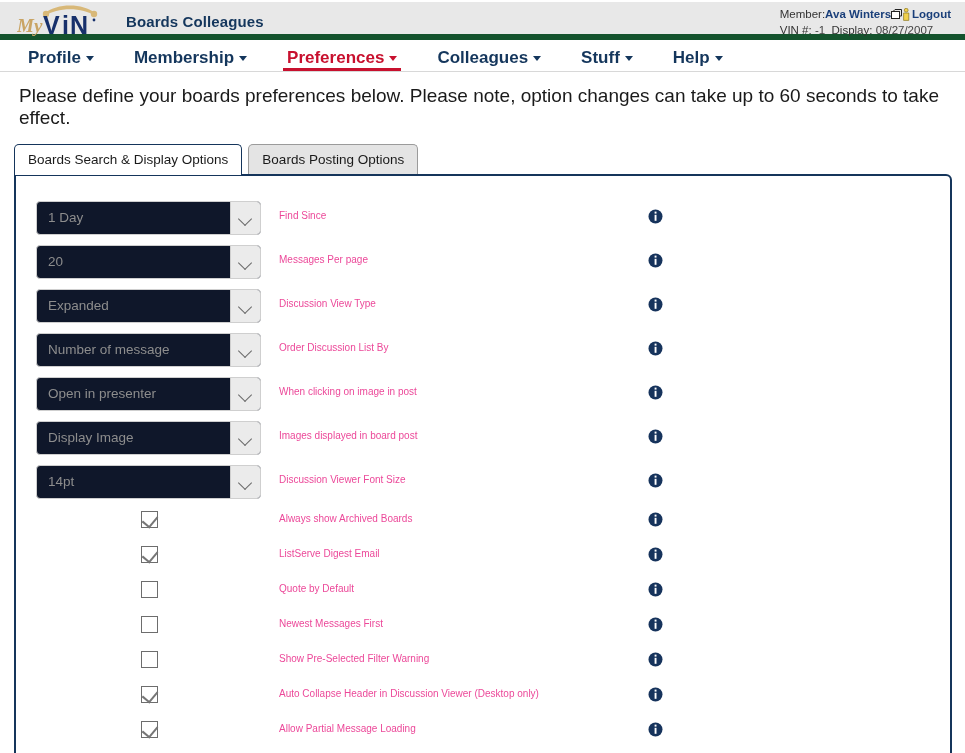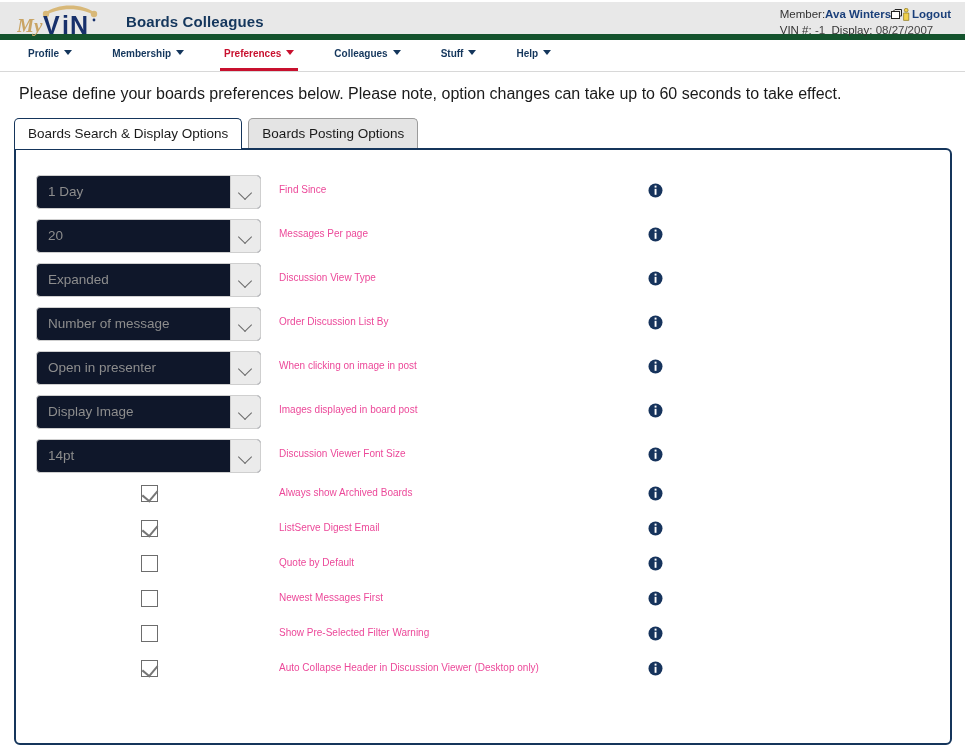--- a/index.html
+++ b/index.html
@@ -83,21 +83,21 @@
     position: relative;
     height: 32px;
     background: #ffffff;
     border-bottom: 1px solid #d8d8d8;
     padding-left: 28px;
     box-sizing: border-box;
   }
   .nav-inner { display: flex; align-items: flex-start; height: 100%; }
   .nav-item {
     position: relative;
-    font-size: 10px;
+    font-size: 17px;
     font-weight: bold;
     color: #14365c;
     padding: 8px 0 0 0;
     margin-right: 40px;
     cursor: pointer;
     white-space: nowrap;
     height: 100%;
     box-sizing: border-box;
   }
   .nav-item .caret {
@@ -116,21 +116,21 @@
     position: absolute;
     left: -4px; right: -4px;
     bottom: 0;
     height: 3px;
     background: #c8102e;
   }
 
   
   .intro {
     margin: 13px 0 0 19px;
-    font-size: 16px;
+    font-size: 19px;
     color: #1a1a1a;
   }
 
   
   .tabs-wrap {
     position: relative;
     margin-top: 15px;
     padding-left: 14px;
     height: 30px;
   }
@@ -503,13 +503,26 @@
       </span>
       <span class="row-label">Auto Collapse Header in Discussion Viewer (Desktop only)</span>
       <span class="info-icon">
         <svg width="15" height="15" viewBox="0 0 15 15">
           <circle cx="7.5" cy="7.5" r="7" fill="#16335c"></circle>
           <rect x="6.6" y="2.6" width="1.9" height="2" fill="#ffffff"></rect>
           <rect x="6.6" y="5.8" width="1.9" height="6" fill="#ffffff"></rect>
         </svg>
       </span>
     </div>
+    <div class="row check-row">
+      <span class="cbox">
+        <span class="tick"></span>
+      </span>
+      <span class="row-label">Allow Partial Message Loading</span>
+      <span class="info-icon">
+        <svg width="15" height="15" viewBox="0 0 15 15">
+          <circle cx="7.5" cy="7.5" r="7" fill="#16335c"></circle>
+          <rect x="6.6" y="2.6" width="1.9" height="2" fill="#ffffff"></rect>
+          <rect x="6.6" y="5.8" width="1.9" height="6" fill="#ffffff"></rect>
+        </svg>
+      </span>
+    </div>
   </div>
 
 </body></html>

